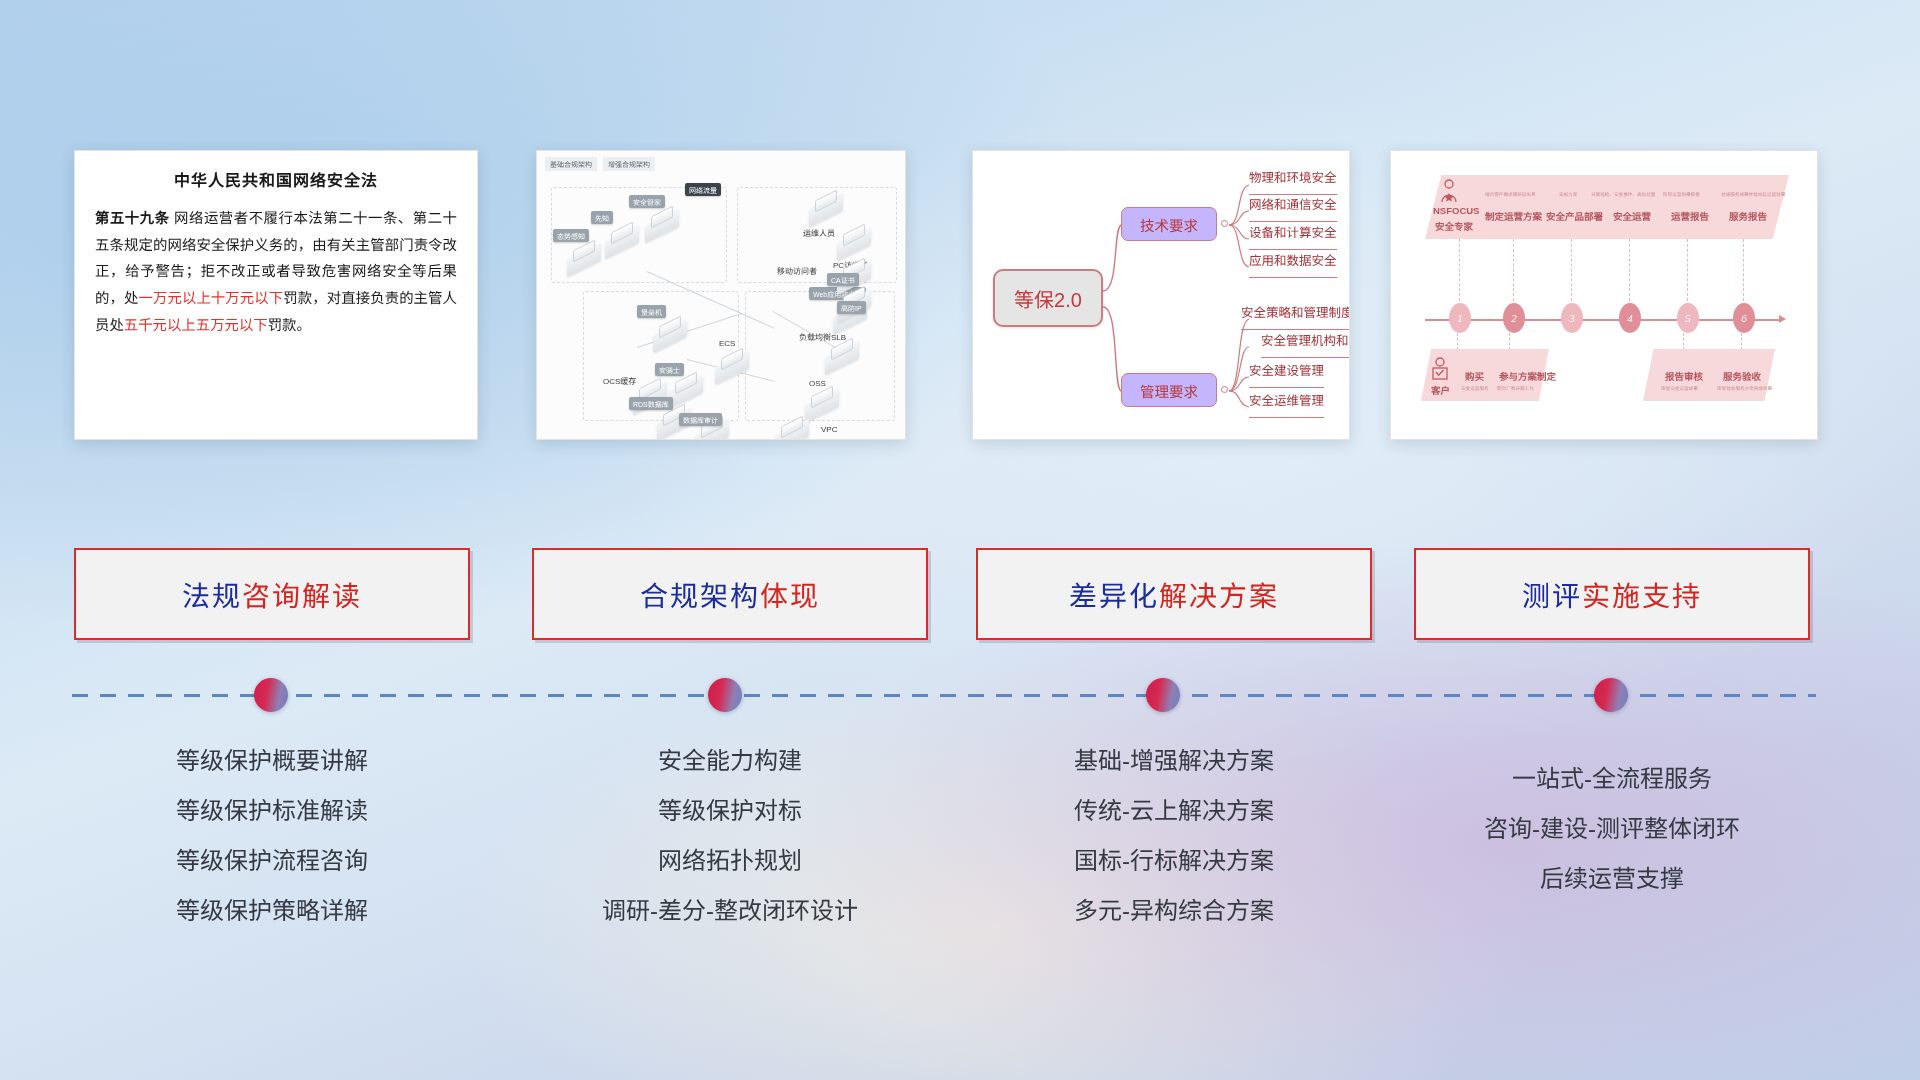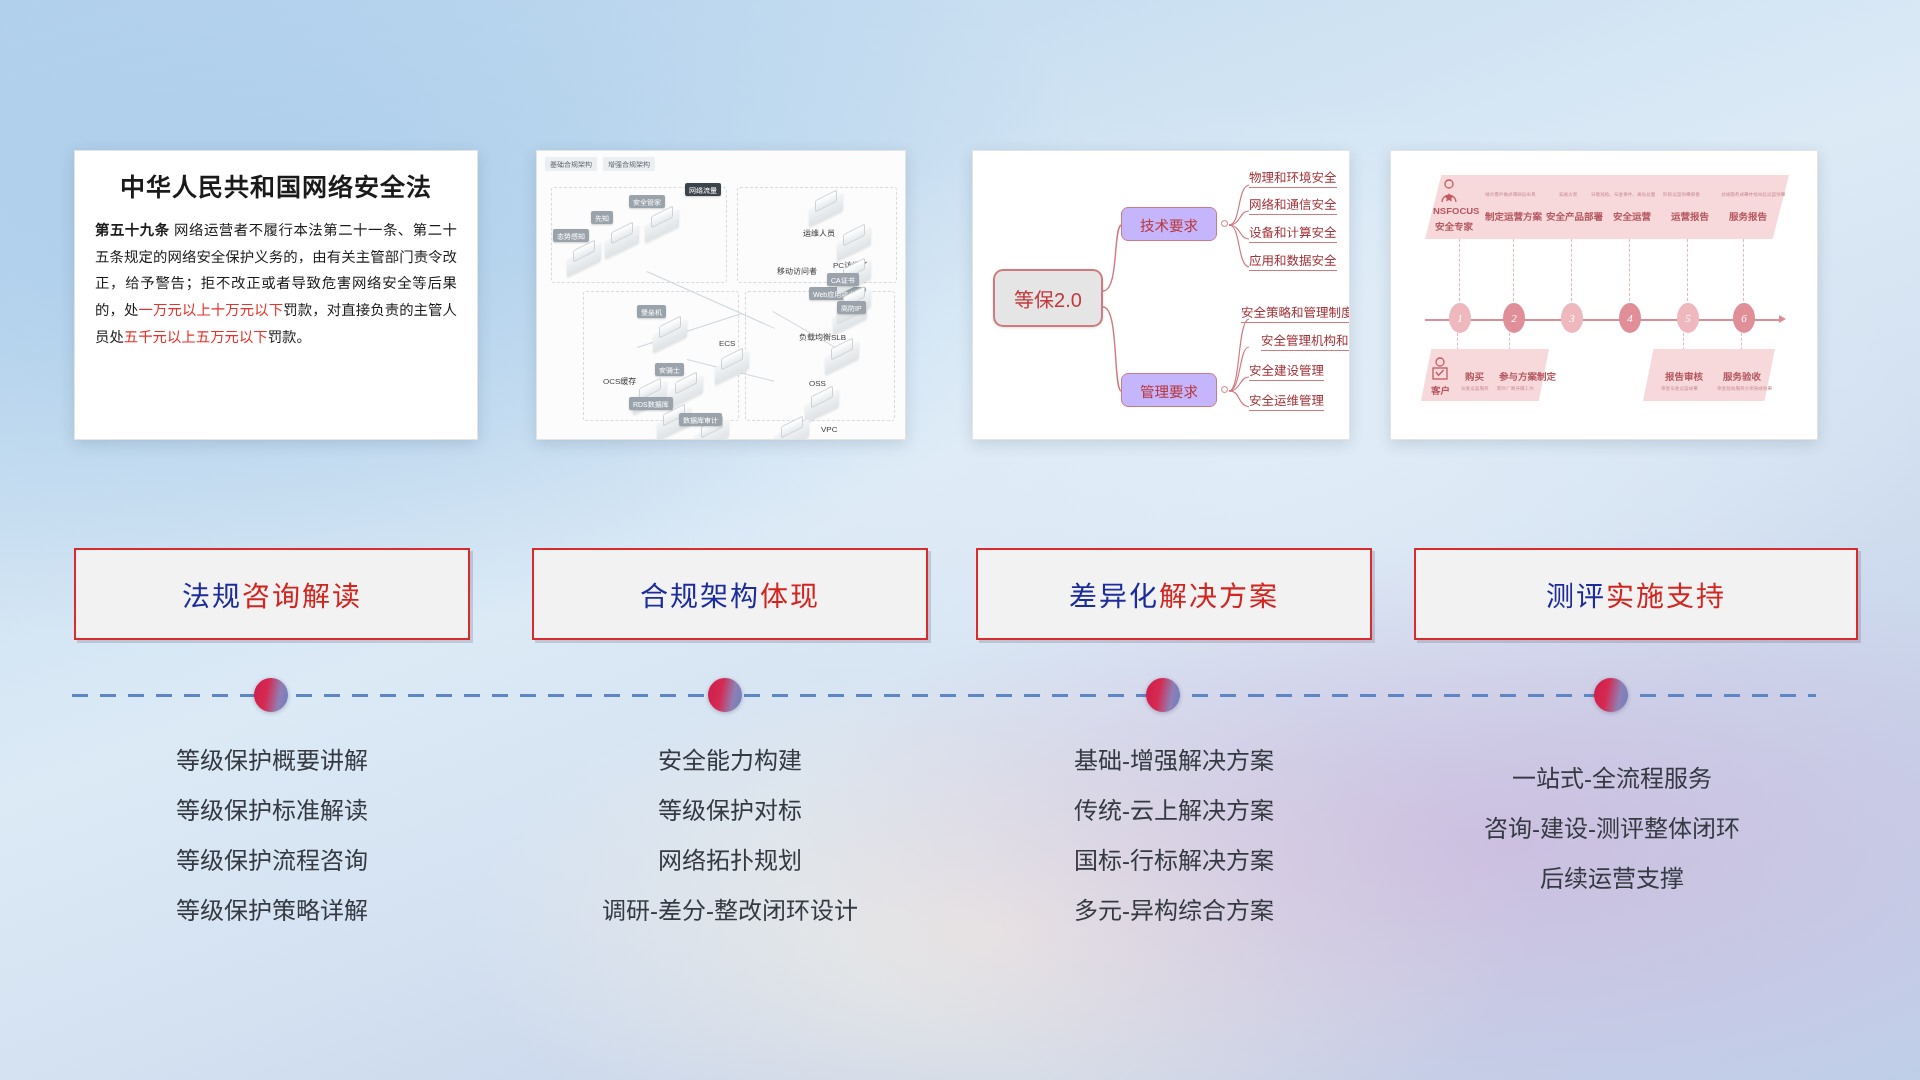--- a/index.html
+++ b/index.html
@@ -28,21 +28,21 @@
     overflow: hidden;
   }
   .card-1 { left: 74px;   width: 404px; }
   .card-2 { left: 536px;  width: 370px; text-align: center; }
   .card-3 { left: 972px;  width: 378px; }
   .card-4 { left: 1390px; width: 428px; }
 
   
   .law { padding: 16px 20px 10px 20px; color: #1a1a1a; }
   .law-title {
-    text-align: center; font-size: 25px; font-weight: bold;
+    text-align: center; font-size: 16px; font-weight: bold;
     letter-spacing: 1px; margin-bottom: 14px;
   }
   .law-p { font-size: 14.4px; line-height: 1.85; text-align: justify; }
   .law-p + .law-p { margin-top: 10px; }
   .law-p b { font-weight: bold; }
   .hl { color: #e8312a; }
 
   
   .arch { position: relative; width: 100%; height: 100%; background: #fcfcfc; }
   .arch-tabs { position: absolute; left: 8px; top: 6px; display: flex; gap: 6px; }
@@ -90,21 +90,21 @@
     font-size: 14.5px; display: flex; align-items: center; justify-content: center;
   }
   .mind-branch.tech { left: 148px; top: 56px; }
   .mind-branch.mgmt { left: 148px; top: 222px; }
   .mind-dot {
     position: absolute; width: 7px; height: 7px; border-radius: 50%;
     border: 1px solid #cf7a7f; background: #fff;
   }
   .leaf {
     position: absolute; font-size: 12.5px; color: #a33338;
-    padding-bottom: 0; border-bottom: 1.8px solid #cf7a7f;
+    padding-bottom: 7px; border-bottom: 1.8px solid #cf7a7f;
     white-space: nowrap; line-height: 1.25;
   }
 
   
   .nsf { position: relative; width: 100%; height: 100%; background: #fff; }
   .nsf-band {
     position: absolute; left: 34px; top: 24px; width: 364px; height: 64px;
     background: #f7d9dc;
     clip-path: polygon(4.5% 0, 100% 0, 95.5% 100%, 0 100%);
   }
@@ -145,21 +145,21 @@
   }
   .head-box .lbl {
     font-size: 28px; letter-spacing: 2px; white-space: nowrap;
     font-family: "Liberation Sans", sans-serif;
   }
   .head-box .lbl .b { color: #1b2c9c; }
   .head-box .lbl .r { color: #d3251f; }
   .hb-1 { left: 74px;   width: 396px; }
   .hb-2 { left: 532px;  width: 396px; }
   .hb-3 { left: 976px;  width: 396px; }
-  .hb-4 { left: 1414px; width: 444px; }
+  .hb-4 { left: 1414px; width: 396px; }
 
   
   .timeline { position: absolute; left: 0; top: 668px; width: 1920px; height: 56px; }
   .tl-line {
     position: absolute; left: 72px; top: 26px; width: 1744px; height: 3px;
     background-image: repeating-linear-gradient(to right,
       #5f86c4 0, #5f86c4 16px, rgba(0,0,0,0) 16px, rgba(0,0,0,0) 28px);
   }
   .tl-dot {
     position: absolute; top: 10px; width: 34px; height: 34px; border-radius: 50%;

